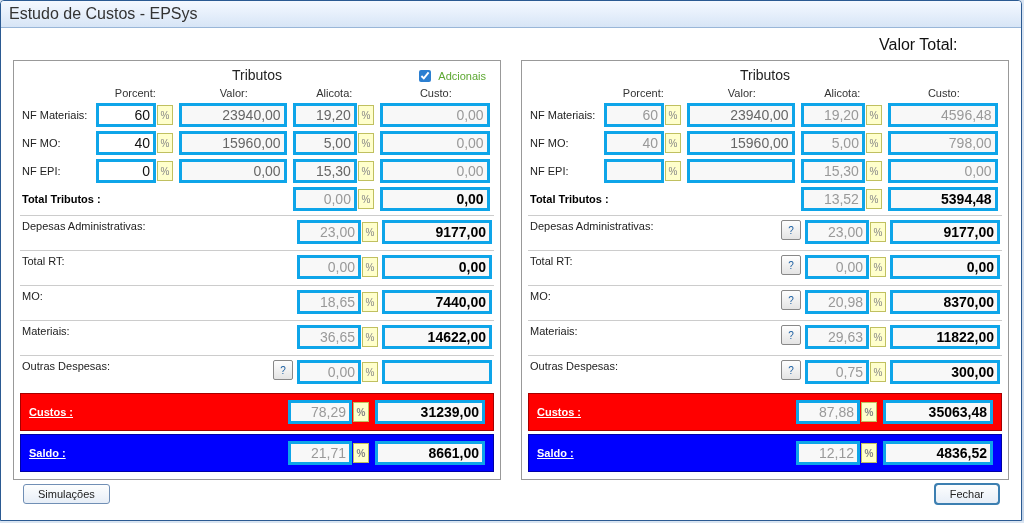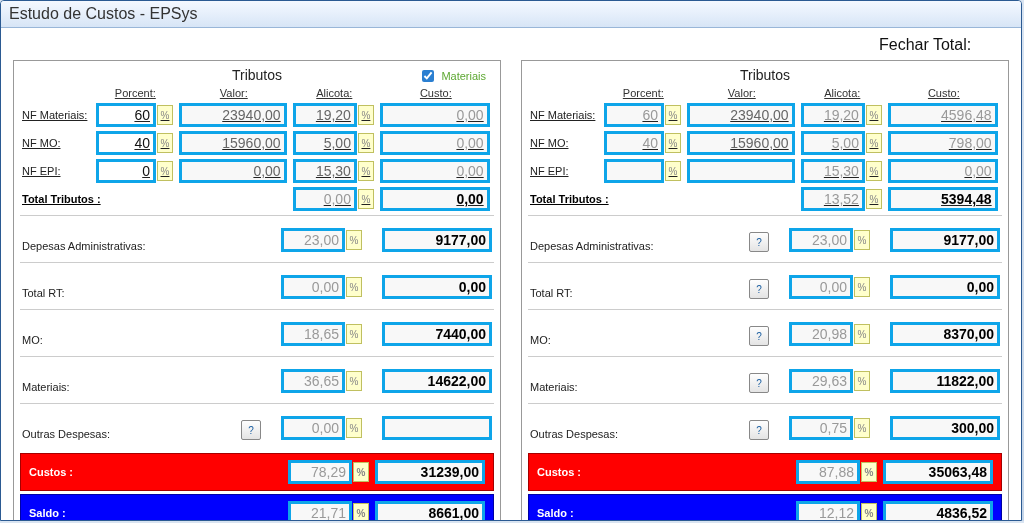--- a/index.html
+++ b/index.html
@@ -103,21 +103,20 @@
     height: 12px;
   }
   table.grid {
     width: 100%;
     border-collapse: collapse;
     margin-bottom: 2px;
   }
   table.grid td {
     padding: 2px 2px;
     vertical-align: middle;
-    text-decoration: underline;
   }
   .col-lbl { width: 70px; }
   .hd {
     text-align: center;
     font-size: 11px;
     color: #333;
   }
   .inp {
     display: flex;
     align-items: center;
@@ -146,24 +145,24 @@
   }
   .w-porc { width: 48px; }
   .w-valor { width: 96px; }
   .w-alic { width: 52px; }
   .w-custo { width: 98px; }
   .readonly { background: #f8f8f8 !important; color: #666 !important; }
   .fade { color: #999 !important; }
   .bold { font-weight: bold; color: #000; }
   .rowline {
     border-top: 1px solid #ccc;
-    padding: 10px 2px;
-    display: flex;
-    align-items: flex-end;
-    gap: 20px;
+    padding: 4px 2px;
+    display: flex;
+    align-items: flex-start;
+    gap: 4px;
     min-height: 26px;
   }
   .rowline .label {
     flex: 0 0 auto;
     font-size: 11px;
     color: #222;
   }
   .rowline .spacer { flex: 1; }
   .qbtn {
     display: inline-flex;
@@ -181,21 +180,21 @@
   .bar {
     margin: 3px 0;
     padding: 6px 8px;
     display: flex;
     align-items: center;
     gap: 6px;
     color: #fff;
     font-weight: bold;
     border: 1px solid rgba(0,0,0,0.35);
   }
-  .bar .label { flex: 0 0 auto; }
+  .bar .label { flex: 0 0 auto; text-decoration: underline; }
   .bar .spacer { flex: 1; }
   .bar .inp input { color: #222; }
   .bar-red { background: #ff0000; }
   .bar-blue { background: #0000ff; }
   .footer {
     display: flex;
     justify-content: space-between;
     padding: 4px 10px 10px;
   }
   .btn {
@@ -220,34 +219,34 @@
 </head>
 <body>
 
 <div class="window">
   <div class="titlebar">Estudo de Custos - EPSys</div>
 
   <div class="content">
     <div class="topvals">
       <div style="display:flex; flex-direction:column; gap:4px;">
         <div class="row">
-          <span class="lbl">Fechar Total:</span>
+          <span class="lbl">Valor Total:</span>
         </div>
       </div>
     </div>
 
     <div class="panels">
 
       <div class="panel">
         <div class="panel-body">
           <div class="tributos-box">
             <div class="tributos-title">Tributos</div>
             <div class="automatico">
               <input type="checkbox" checked="" style="">
-              <span>Materiais</span>
+              <span>Adcionais</span>
             </div>
             <table class="grid">
               <tbody>
                   <tr>
                 <td class="col-lbl"></td>
                 <td class="hd">Porcent:</td>
                 <td class="hd">Valor:</td>
                 <td class="hd">Alicota:</td>
                 <td class="hd">Custo:</td>
               </tr>

